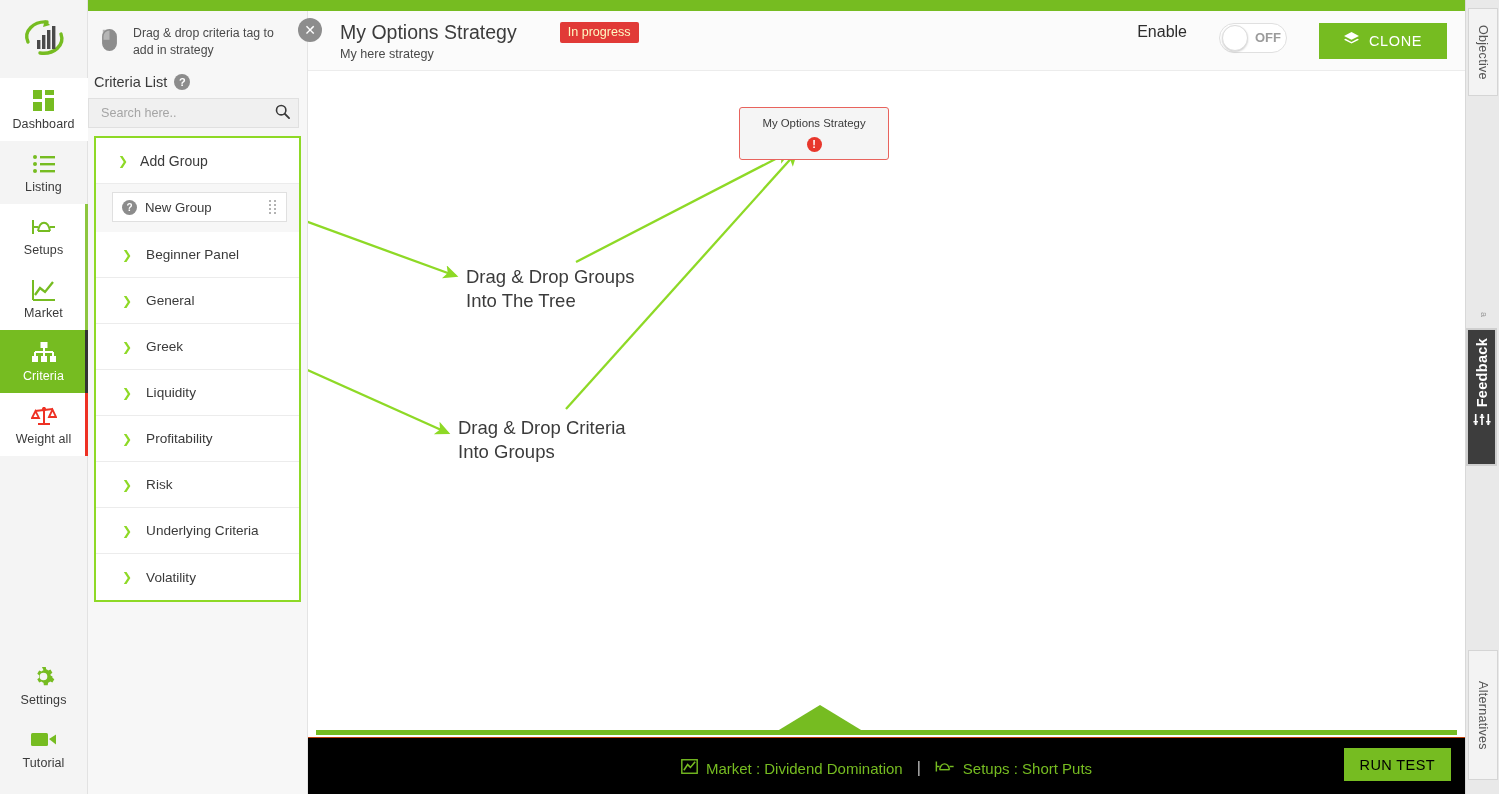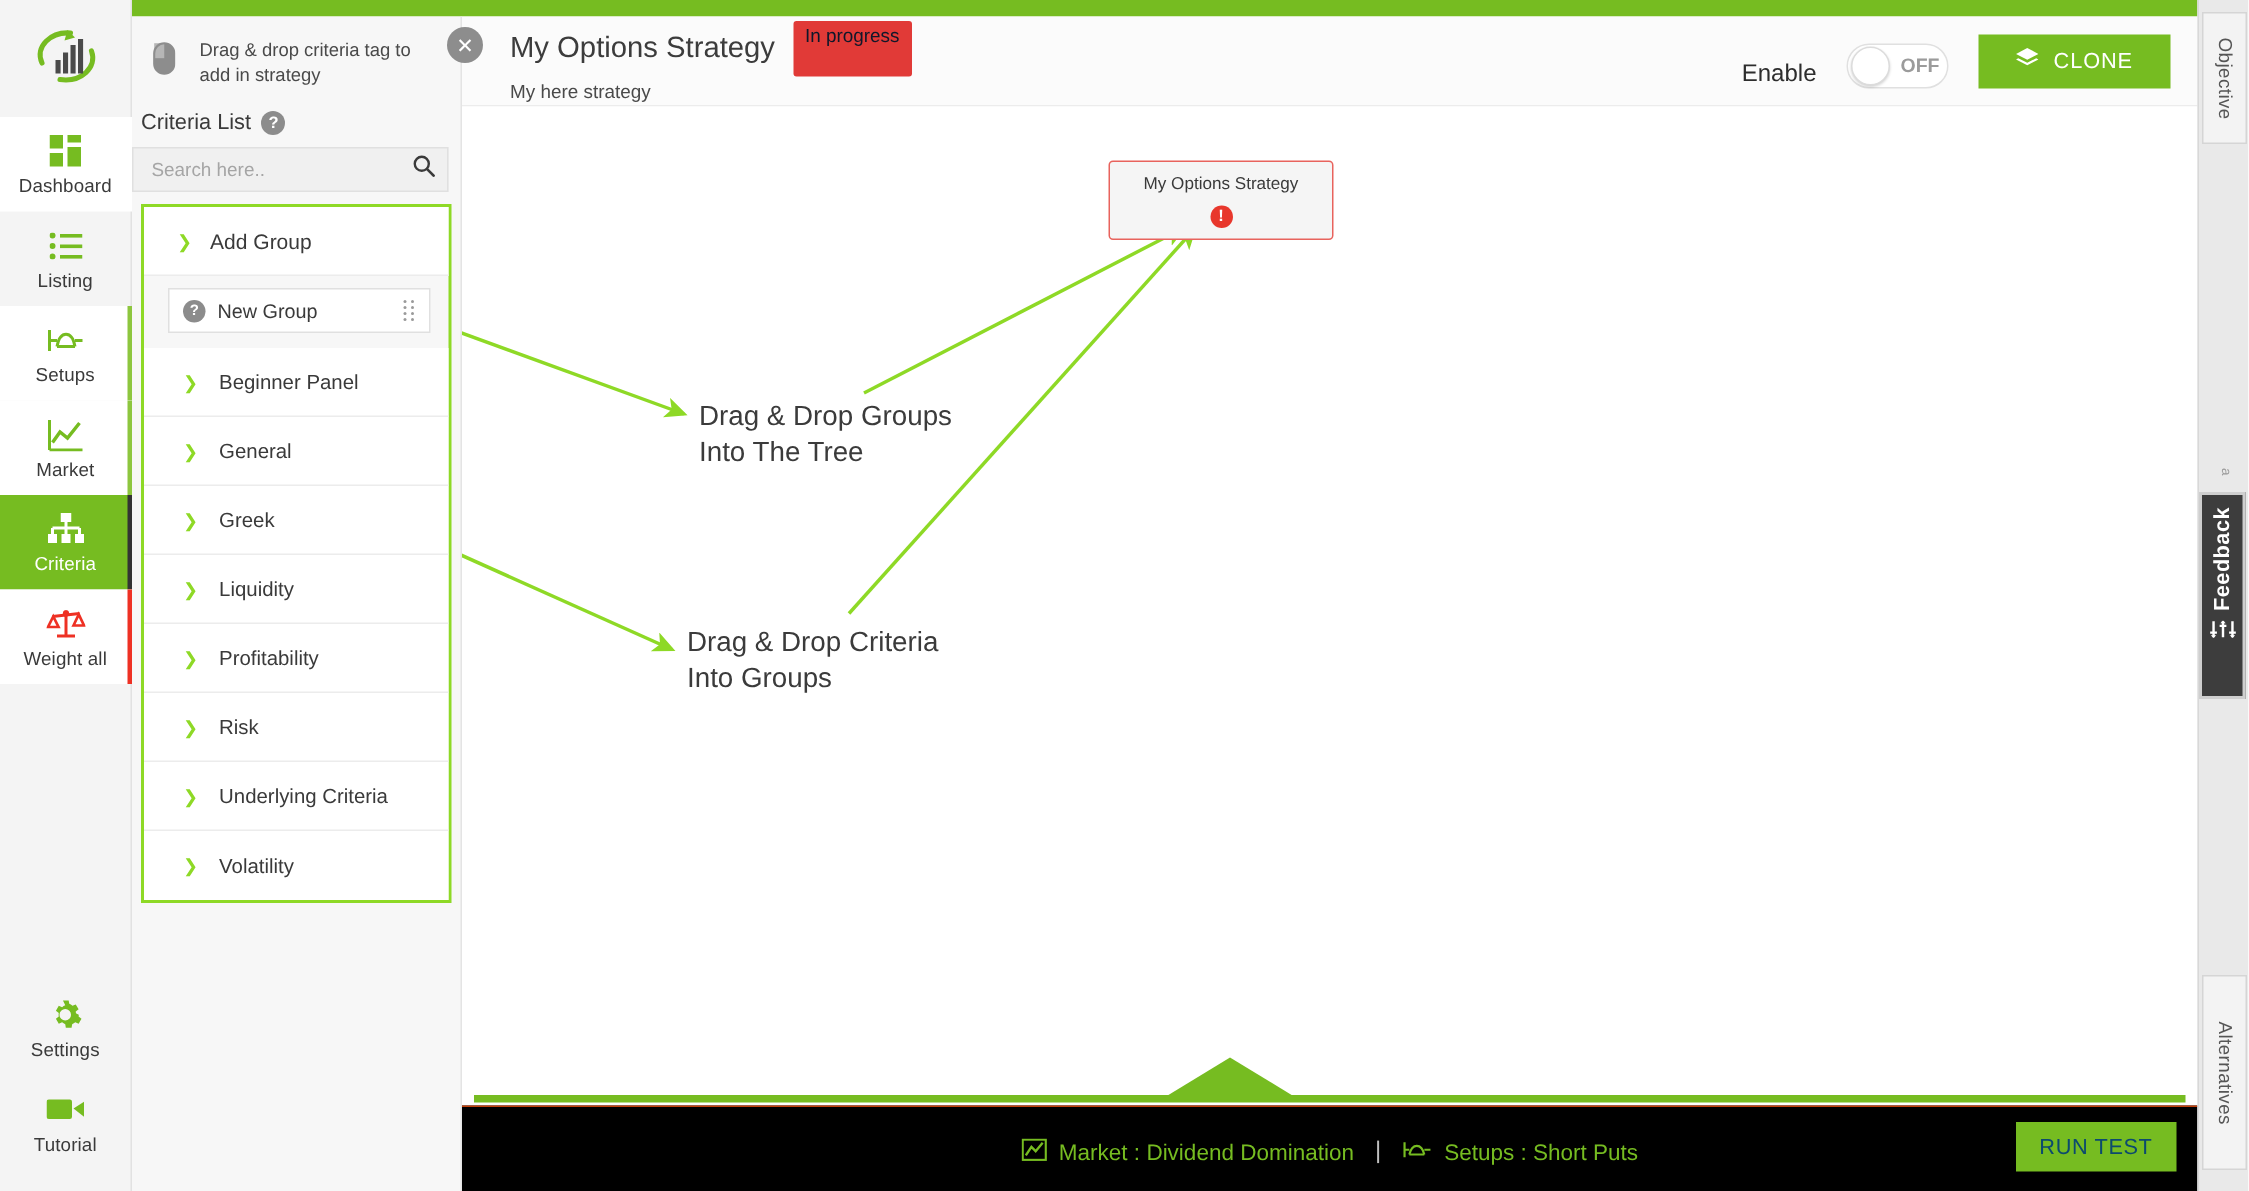--- a/index.html
+++ b/index.html
@@ -107,25 +107,25 @@
   
   #main-header {
     position: absolute; left: 308px; top: 11px; width: 1157px; height: 60px;
     background: #fbfbfb; border-bottom: 1px solid #ececec;
     display: flex; align-items: center; padding: 0 18px 0 32px;
   }
   .hdr-left { display: flex; flex-direction: column; justify-content: center; }
   .hdr-title-row { display: flex; align-items: center; gap: 12px; }
   .hdr-title { font-size: 19.5px; color: #3c3c3c; }
   .badge-inprogress {
-    background: #e13a37; color: #0f172a; font-size: 12.6px;
-    padding: 3px 8px 20px 8px; border-radius: 2px;
+    background: #e13a37; color: #fef9c3; font-size: 12.6px;
+    padding: 3px 8px 4px 8px; border-radius: 2px; margin-left: 31px;
   }
   .hdr-sub { font-size: 12.6px; color: #4a4a4a; margin-top: 3px; }
-  .hdr-right { margin-left: auto; display: flex; align-items: flex-end; gap: 20px; }
+  .hdr-right { margin-left: auto; display: flex; align-items: flex-start; gap: 32px; }
   .enable-label { font-size: 16px; color: #2d2d2d; }
   .toggle {
     width: 68px; height: 30px; border-radius: 15px; background: #fff;
     border: 1px solid #e0e0e0; display: flex; align-items: center;
     position: relative; cursor: pointer;
   }
   .toggle .knob {
     width: 26px; height: 26px; border-radius: 50%; background: #fff;
     border: 1px solid #dcdcdc; margin-left: 2px;
     box-shadow: 0 1px 2px rgba(0,0,0,.18);
@@ -170,21 +170,21 @@
     display: flex; align-items: center; justify-content: center;
   }
   .footer-peak {
     position: absolute; left: 308px; top: 703px; width: 1157px; height: 32px;
     pointer-events: none;
   }
   .footer-links { display: flex; align-items: center; gap: 14px; }
   .flink { display: flex; align-items: center; gap: 8px; color: #76bc21; font-size: 15px; cursor: pointer; }
   .fsep { color: #bfbfbf; font-size: 16px; }
   .btn-runtest {
-    position: absolute; right: 48px; top: 748px; background: #76bc21; color: #0c4a6e;
+    position: absolute; right: 48px; top: 748px; background: #76bc21; color: #000000;
     height: 33px; padding: 0 16px; display: flex; align-items: center;
     font-size: 14.5px; letter-spacing: .4px; border: 0; cursor: pointer;
     font-family: "Liberation Sans", sans-serif;
   }
 
   
   #rail {
     position: absolute; right: 0; top: 0; width: 34px; height: 794px;
     background: #e9e9e9; border-left: 1px solid #d8d8d8;
   }

